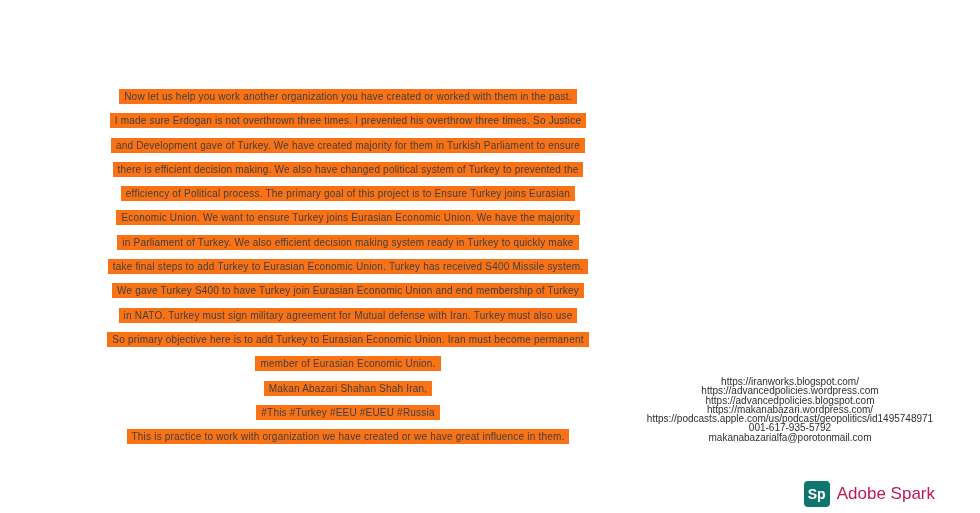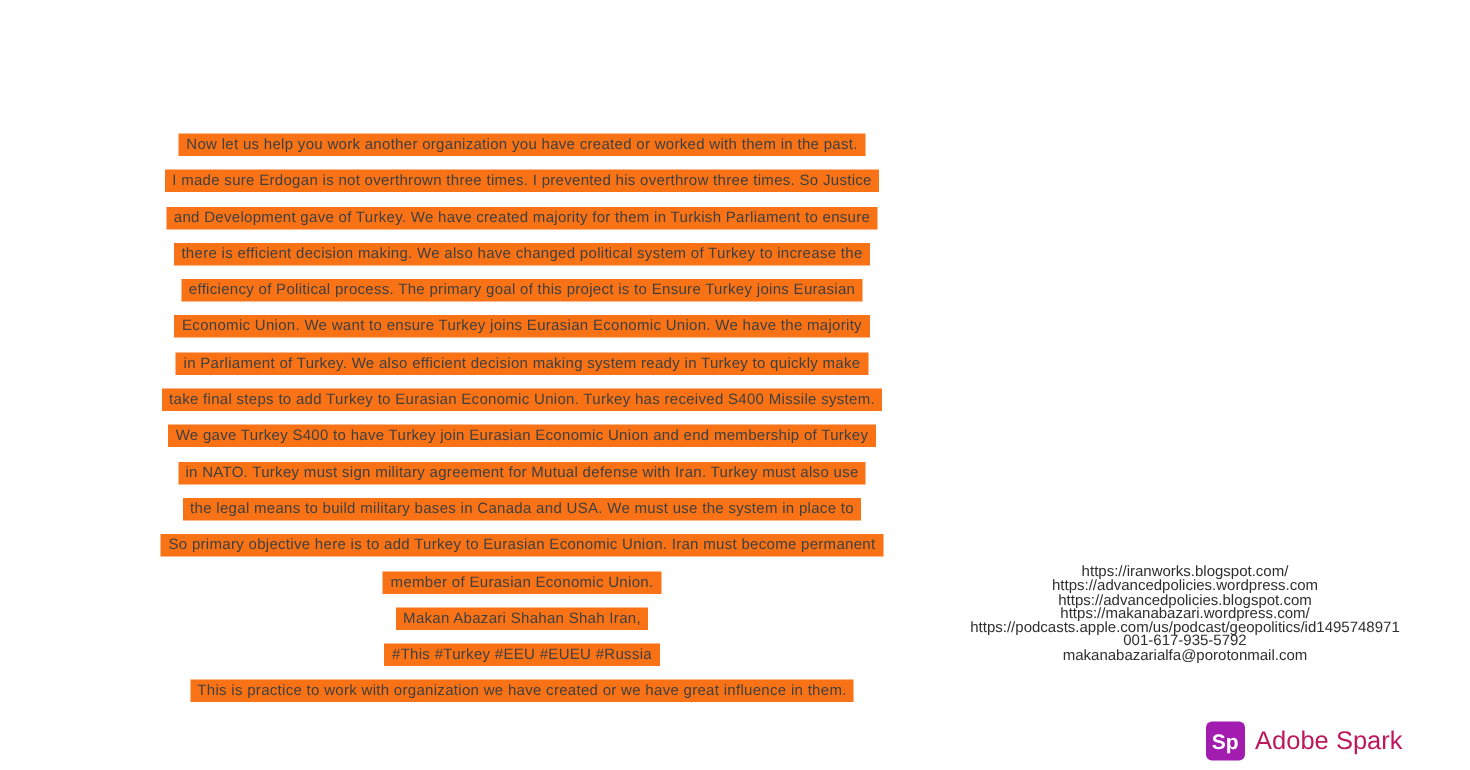--- a/index.html
+++ b/index.html
@@ -46,49 +46,48 @@
     position: absolute;
     right: 45px;
     bottom: 6px;
     display: flex;
     align-items: center;
     gap: 7px;
   }
   .sp-logo {
     width: 26px;
     height: 26px;
-    background: #a21caf;
+    background: #0f766e;
     border-radius: 4px;
     color: #ffffff;
     font-weight: bold;
     font-size: 14px;
     display: flex;
     align-items: center;
     justify-content: center;
   }
   .brand {
     color: #be185d;
     font-size: 17px;
   }
 </style>
 </head>
 <body>
 
 <div class="text-block">
   <div class="line"><span class="hl">Now let us help you work another organization you have created or worked with them in the past.</span></div>
   <div class="line"><span class="hl">I made sure Erdogan is not overthrown three times. I prevented his overthrow three times. So Justice</span></div>
   <div class="line"><span class="hl">and Development gave of Turkey. We have created majority for them in Turkish Parliament to ensure</span></div>
-  <div class="line"><span class="hl">there is efficient decision making. We also have changed political system of Turkey to increase the</span></div>
+  <div class="line"><span class="hl">there is efficient decision making. We also have changed political system of Turkey to prevented the</span></div>
   <div class="line"><span class="hl">efficiency of Political process. The primary goal of this project is to Ensure Turkey joins Eurasian</span></div>
   <div class="line"><span class="hl">Economic Union. We want to ensure Turkey joins Eurasian Economic Union. We have the majority</span></div>
   <div class="line"><span class="hl">in Parliament of Turkey. We also efficient decision making system ready in Turkey to quickly make</span></div>
   <div class="line"><span class="hl">take final steps to add Turkey to Eurasian Economic Union. Turkey has received S400 Missile system.</span></div>
   <div class="line"><span class="hl">We gave Turkey S400 to have Turkey join Eurasian Economic Union and end membership of Turkey</span></div>
   <div class="line"><span class="hl">in NATO. Turkey must sign military agreement for Mutual defense with Iran. Turkey must also use</span></div>
-  <div class="line"><span class="hl">the legal means to build military bases in Canada and USA. We must use the system in place to</span></div>
   <div class="line"><span class="hl">So primary objective here is to add Turkey to Eurasian Economic Union. Iran must become permanent</span></div>
   <div class="line"><span class="hl">member of Eurasian Economic Union.</span></div>
   <div class="line"><span class="hl">Makan Abazari Shahan Shah Iran,</span></div>
   <div class="line"><span class="hl">#This #Turkey #EEU #EUEU #Russia</span></div>
   <div class="line"><span class="hl">This is practice to work with organization we have created or we have great influence in them.</span></div>
 </div>
 
 <div class="contact-block">
   <div class="contact-line">https://iranworks.blogspot.com/</div>
   <div class="contact-line">https://advancedpolicies.wordpress.com</div>

